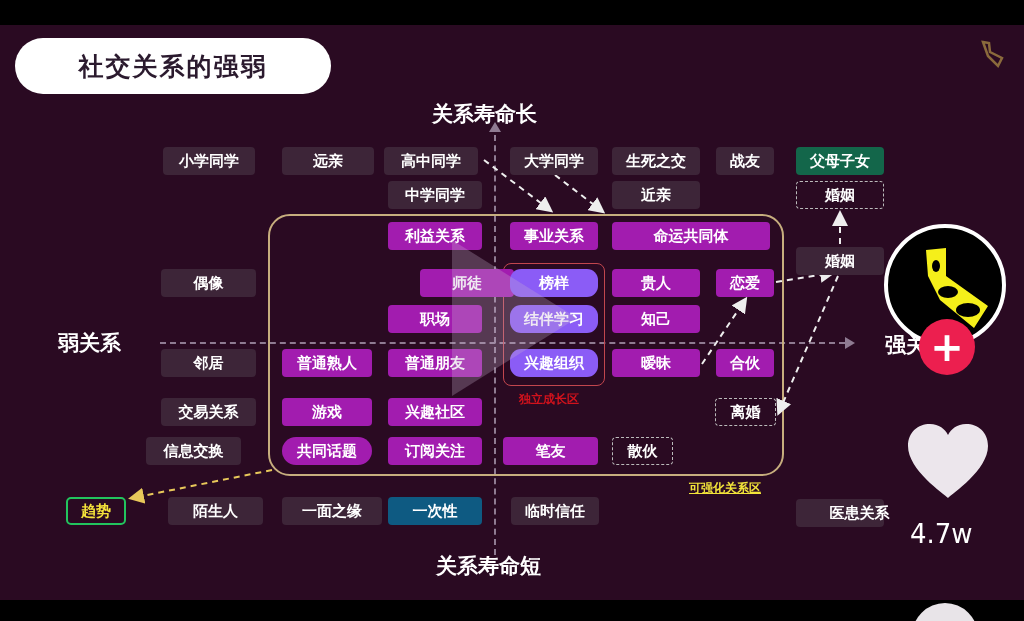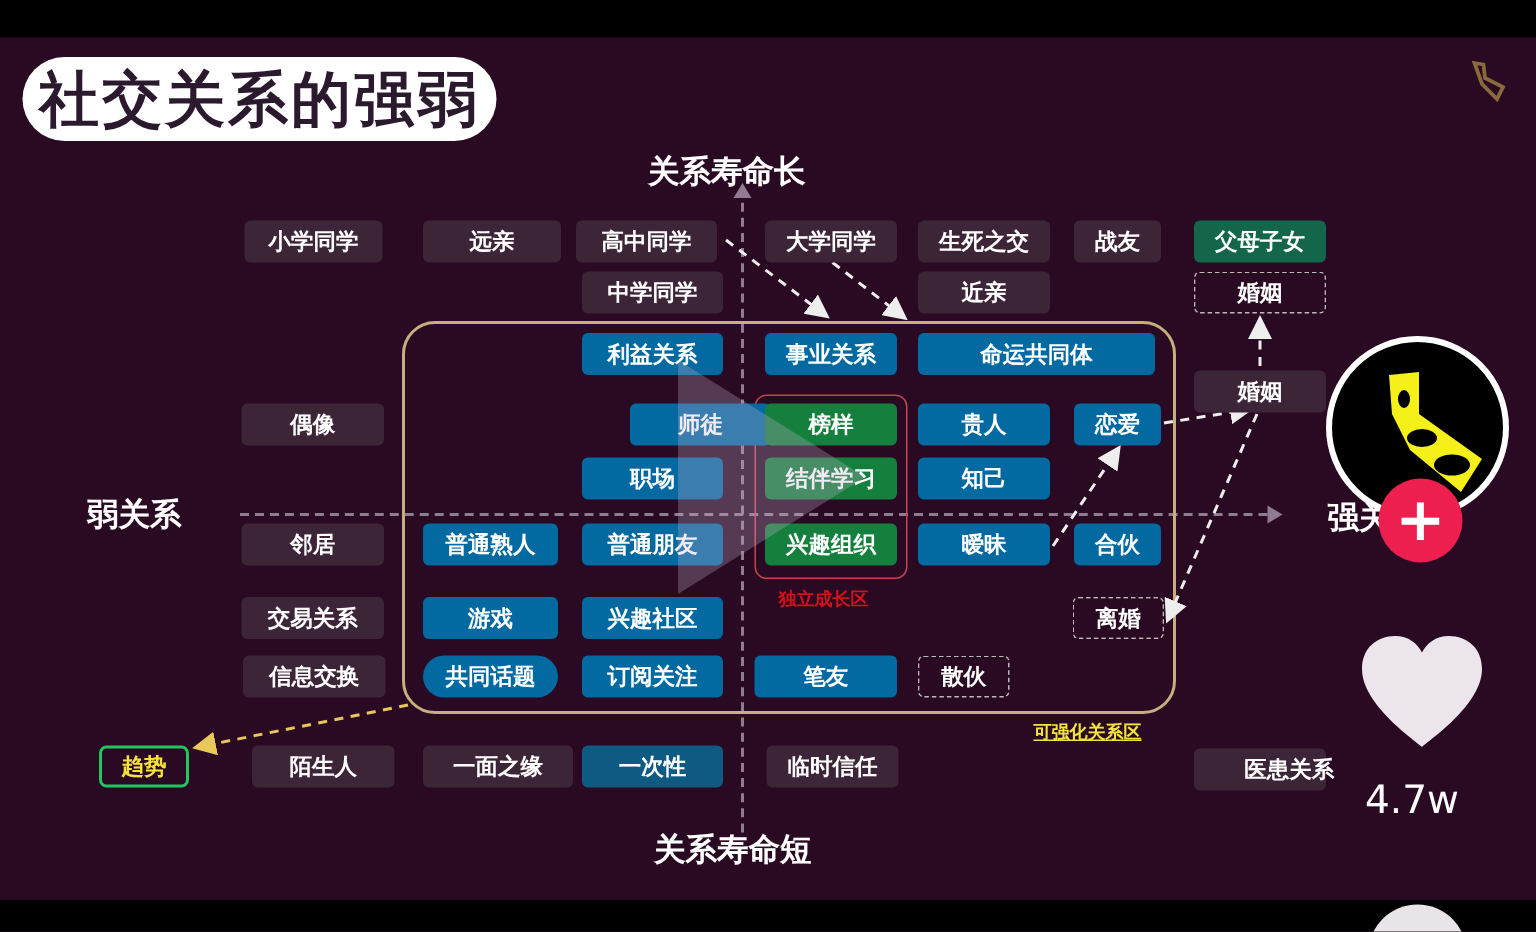--- a/index.html
+++ b/index.html
@@ -1,24 +1,24 @@
 <!DOCTYPE html>
 <html><head>
 <meta charset="utf-8">
 <style>
   html,body{margin:0;padding:0;}
   body{width:1024px;height:621px;background:#000;position:relative;overflow:hidden;font-family:"DejaVu Sans","Liberation Sans",sans-serif;}
   .stage{position:absolute;left:0;top:25px;width:1024px;height:575px;background:#2a0a22;}
   .title-pill{position:absolute;left:15px;top:38px;width:316px;height:56px;background:#fff;border-radius:28px;display:flex;align-items:center;justify-content:center;}
-  .title-pill span{font-size:40px;font-weight:bold;color:#2b1a2e;letter-spacing:2px;}
+  .title-pill span{font-size:25px;font-weight:bold;color:#2b1a2e;letter-spacing:2px;}
   .axis-label{position:absolute;color:#fff;font-weight:bold;font-size:21px;white-space:nowrap;}
   .box{position:absolute;height:28px;border-radius:4px;display:flex;align-items:center;justify-content:center;color:#fff;font-size:15px;font-weight:bold;white-space:nowrap;box-sizing:border-box;}
   .gray{background:#3d2538;}
-  .olive{background:#0369a1;}
-  .red{background:#15803d;}
+  .olive{background:#a21caf;}
+  .red{background:#8b5cf6;border-radius:11px;}
   .green{background:#13664a;}
   .blue{background:#0e5a82;}
   .dotted{border:1.5px dashed #bbb;background:transparent;}
   .trend{border:2px solid #22c55e;color:#f5e23a;background:transparent;border-radius:5px;}
   .zone{position:absolute;border:2px solid #c7ae7e;border-radius:22px;}
   .redzone{position:absolute;border:1.5px solid #c2464e;border-radius:8px;}
   .zone-label{position:absolute;font-size:12px;font-weight:bold;white-space:nowrap;}
   .vline{position:absolute;left:494px;top:125px;width:0;height:430px;border-left:2px dashed #8f7b92;}
   .hline{position:absolute;left:160px;top:342px;width:685px;height:0;border-top:2px dashed #8f7b92;}
   .arrow-up{position:absolute;left:489px;top:122px;width:0;height:0;border-left:6px solid transparent;border-right:6px solid transparent;border-bottom:10px solid #8f7b92;}
@@ -114,21 +114,21 @@
 <div class="box olive" style="left:388px;top:349px;width:94px;">普通朋友</div>
 <div class="box red" style="left:510px;top:349px;width:88px;">兴趣组织</div>
 <div class="box olive" style="left:612px;top:349px;width:88px;">暧昧</div>
 <div class="box olive" style="left:716px;top:349px;width:58px;">合伙</div>
 
 <div class="box gray" style="left:161px;top:398px;width:95px;">交易关系</div>
 <div class="box olive" style="left:282px;top:398px;width:90px;">游戏</div>
 <div class="box olive" style="left:388px;top:398px;width:94px;">兴趣社区</div>
 <div class="box dotted" style="left:715px;top:398px;width:61px;">离婚</div>
 
-<div class="box gray" style="left:162px;top:437px;width:95px;">信息交换</div>
+<div class="box gray" style="left:146px;top:437px;width:95px;">信息交换</div>
 <div class="box olive" style="left:282px;top:437px;width:90px;border-radius:14px;">共同话题</div>
 <div class="box olive" style="left:388px;top:437px;width:94px;">订阅关注</div>
 <div class="box olive" style="left:503px;top:437px;width:95px;">笔友</div>
 <div class="box dotted" style="left:612px;top:437px;width:61px;">散伙</div>
 
 <div class="box trend" style="left:66px;top:497px;width:60px;">趋势</div>
 <div class="box gray" style="left:168px;top:497px;width:95px;">陌生人</div>
 <div class="box gray" style="left:282px;top:497px;width:100px;">一面之缘</div>
 <div class="box blue" style="left:388px;top:497px;width:94px;">一次性</div>
 <div class="box gray" style="left:511px;top:497px;width:88px;">临时信任</div>

